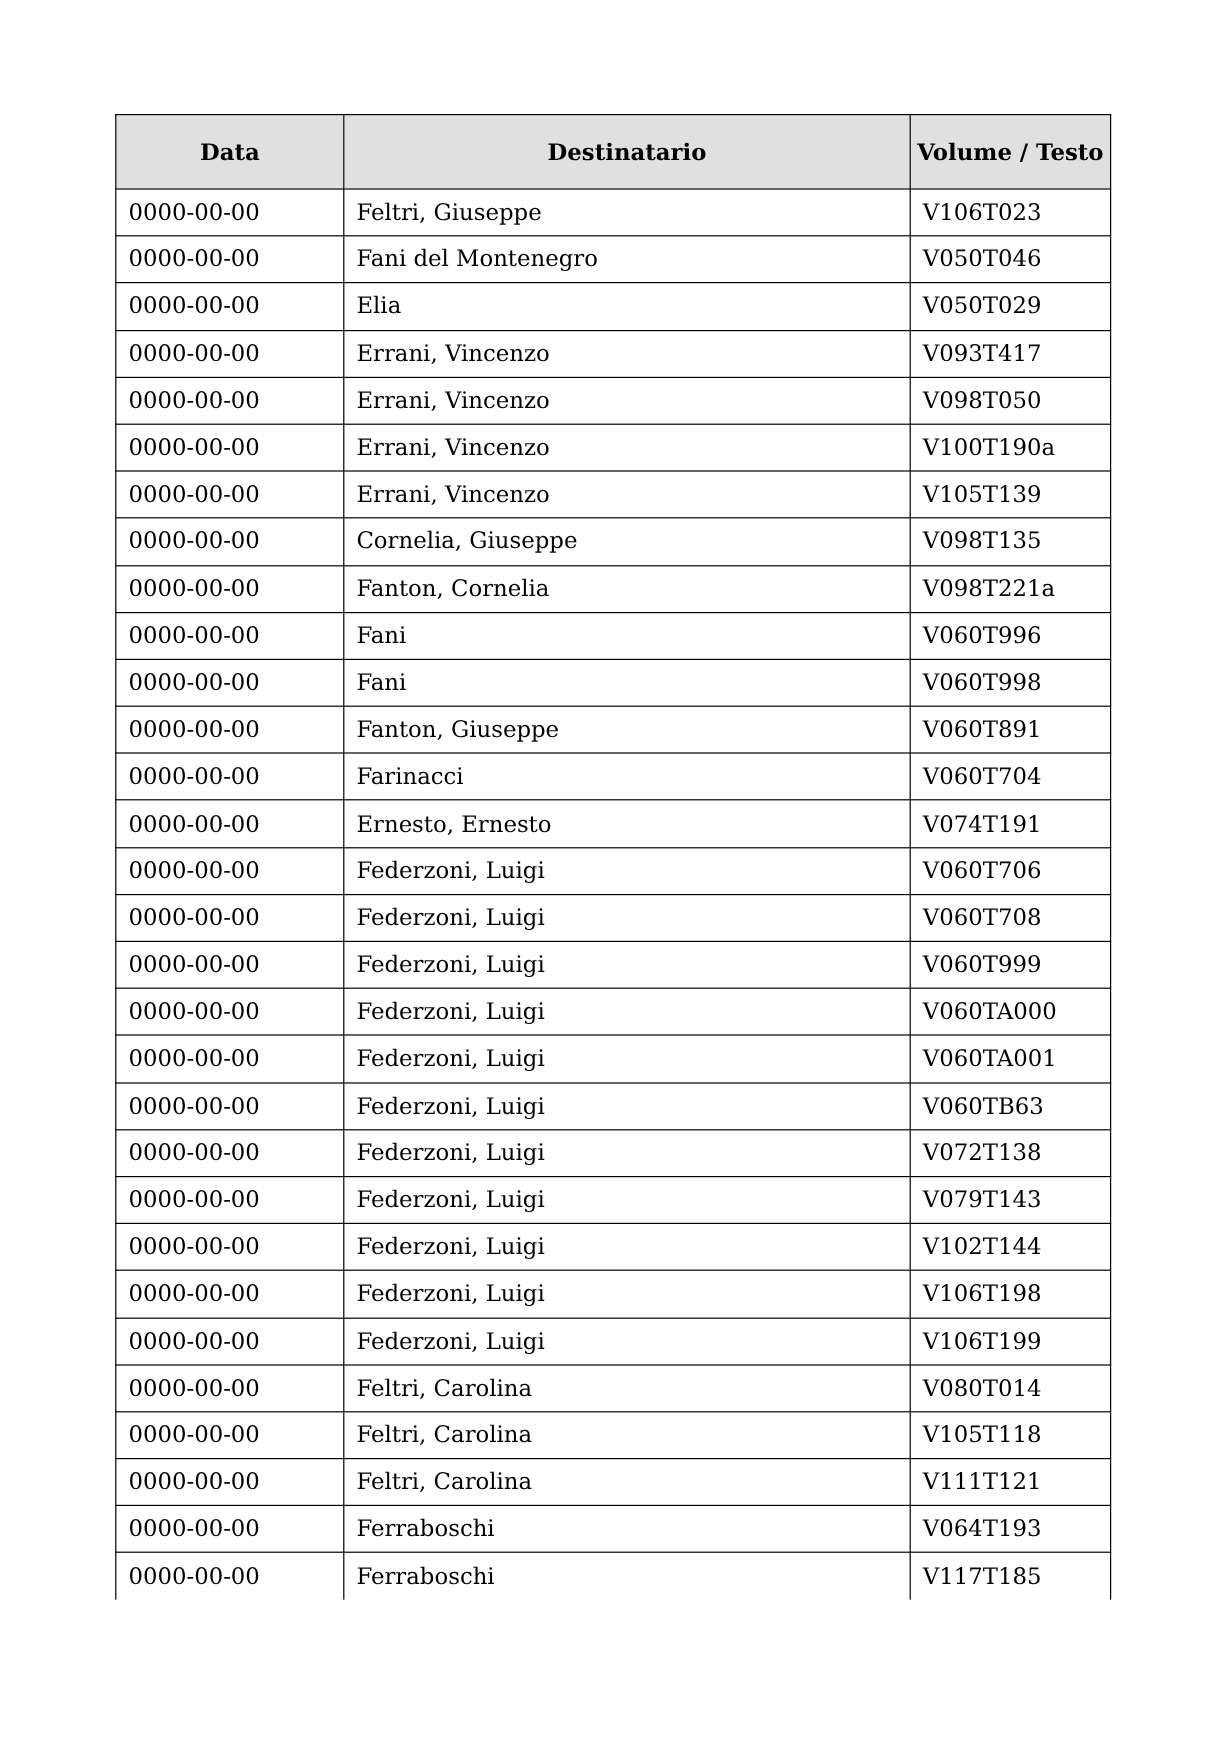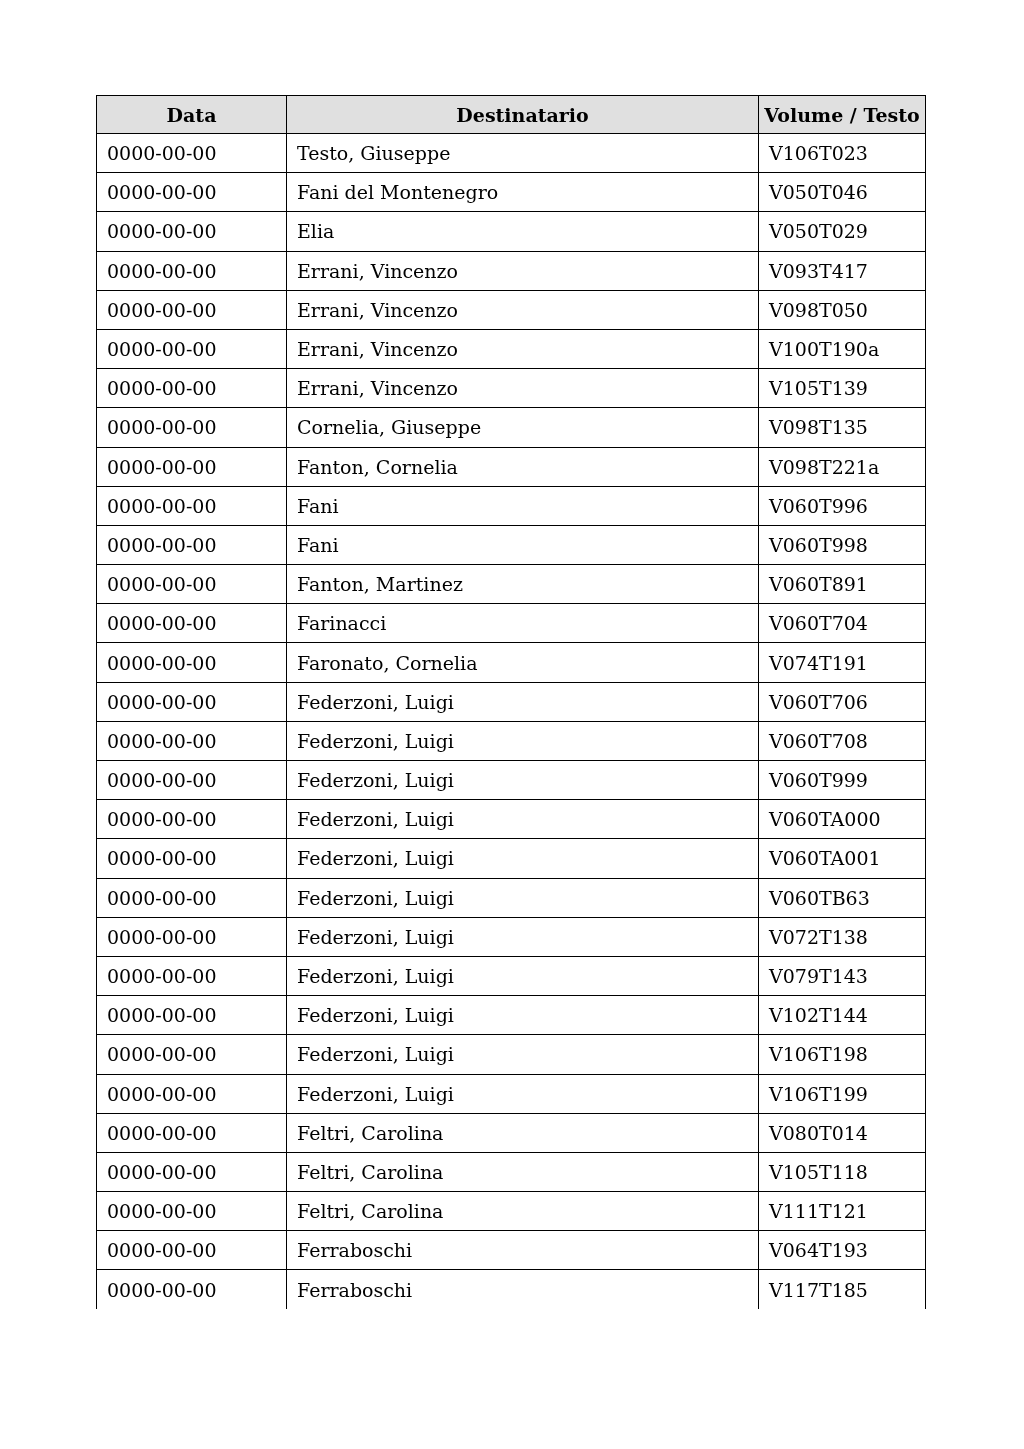--- a/index.html
+++ b/index.html
@@ -39,21 +39,21 @@
     vertical-align: middle;
     overflow: hidden;
     white-space: nowrap;
   }
   th {
     background: #e0e0e0;
     font-weight: bold;
     font-size: 19px;
     height: 37px;
     text-align: center;
-    padding: 0 4px;
+    padding: 12px 4px;
   }
   td {
     font-size: 19px;
     height: 38.2px;
     padding: 0 4px 0 10px;
     text-align: left;
     background: #ffffff;
   }
   tbody tr:last-child td {
     border-bottom: none; 
@@ -73,21 +73,21 @@
       <thead>
         <tr>
           <th>Data</th>
           <th>Destinatario</th>
           <th>Volume / Testo</th>
         </tr>
       </thead>
       <tbody>
           <tr>
             <td>0000-00-00</td>
-            <td>Testo, Giuseppe</td>
+            <td>Feltri, Giuseppe</td>
             <td>V106T023</td>
           </tr>
           <tr>
             <td>0000-00-00</td>
             <td>Fani del Montenegro</td>
             <td>V050T046</td>
           </tr>
           <tr>
             <td>0000-00-00</td>
             <td>Elia</td>
@@ -128,31 +128,31 @@
             <td>Fani</td>
             <td>V060T996</td>
           </tr>
           <tr>
             <td>0000-00-00</td>
             <td>Fani</td>
             <td>V060T998</td>
           </tr>
           <tr>
             <td>0000-00-00</td>
-            <td>Fanton, Martinez</td>
+            <td>Fanton, Giuseppe</td>
             <td>V060T891</td>
           </tr>
           <tr>
             <td>0000-00-00</td>
             <td>Farinacci</td>
             <td>V060T704</td>
           </tr>
           <tr>
             <td>0000-00-00</td>
-            <td>Faronato, Cornelia</td>
+            <td>Ernesto, Ernesto</td>
             <td>V074T191</td>
           </tr>
           <tr>
             <td>0000-00-00</td>
             <td>Federzoni, Luigi</td>
             <td>V060T706</td>
           </tr>
           <tr>
             <td>0000-00-00</td>
             <td>Federzoni, Luigi</td>

